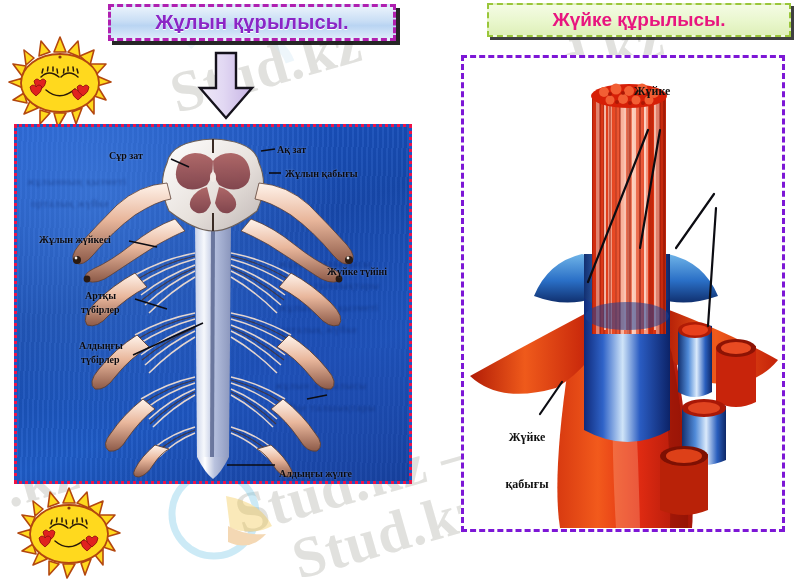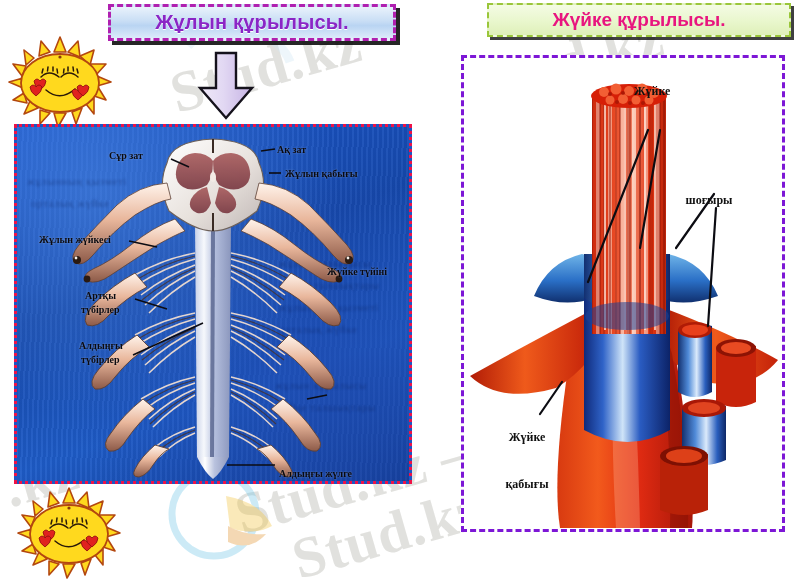--- a/index.html
+++ b/index.html
@@ -544,17 +544,16 @@
       <path d="M184 72 L124 224"></path>
       <path d="M196 72 L176 190"></path>
       <path d="M250 136 L212 190"></path>
       <path d="M252 150 L244 268"></path>
       <path d="M76 356 L98 324"></path>
     </g>
   </svg>
 
   <div class="lbl-r" style="left:128px; top:26px; width:120px;">Жүйке</div>
 
-  <div class="lbl-r" style="left:180px; top:135px; width:130px;">шоғыры</div>
 
   <div class="lbl-r" style="left:8px; top:372px; width:110px;">Жүйке</div>
   <div class="lbl-r" style="left:8px; top:387px; width:110px;margin-top:32px;">қабығы</div>
 </div>
 
 </body></html>

